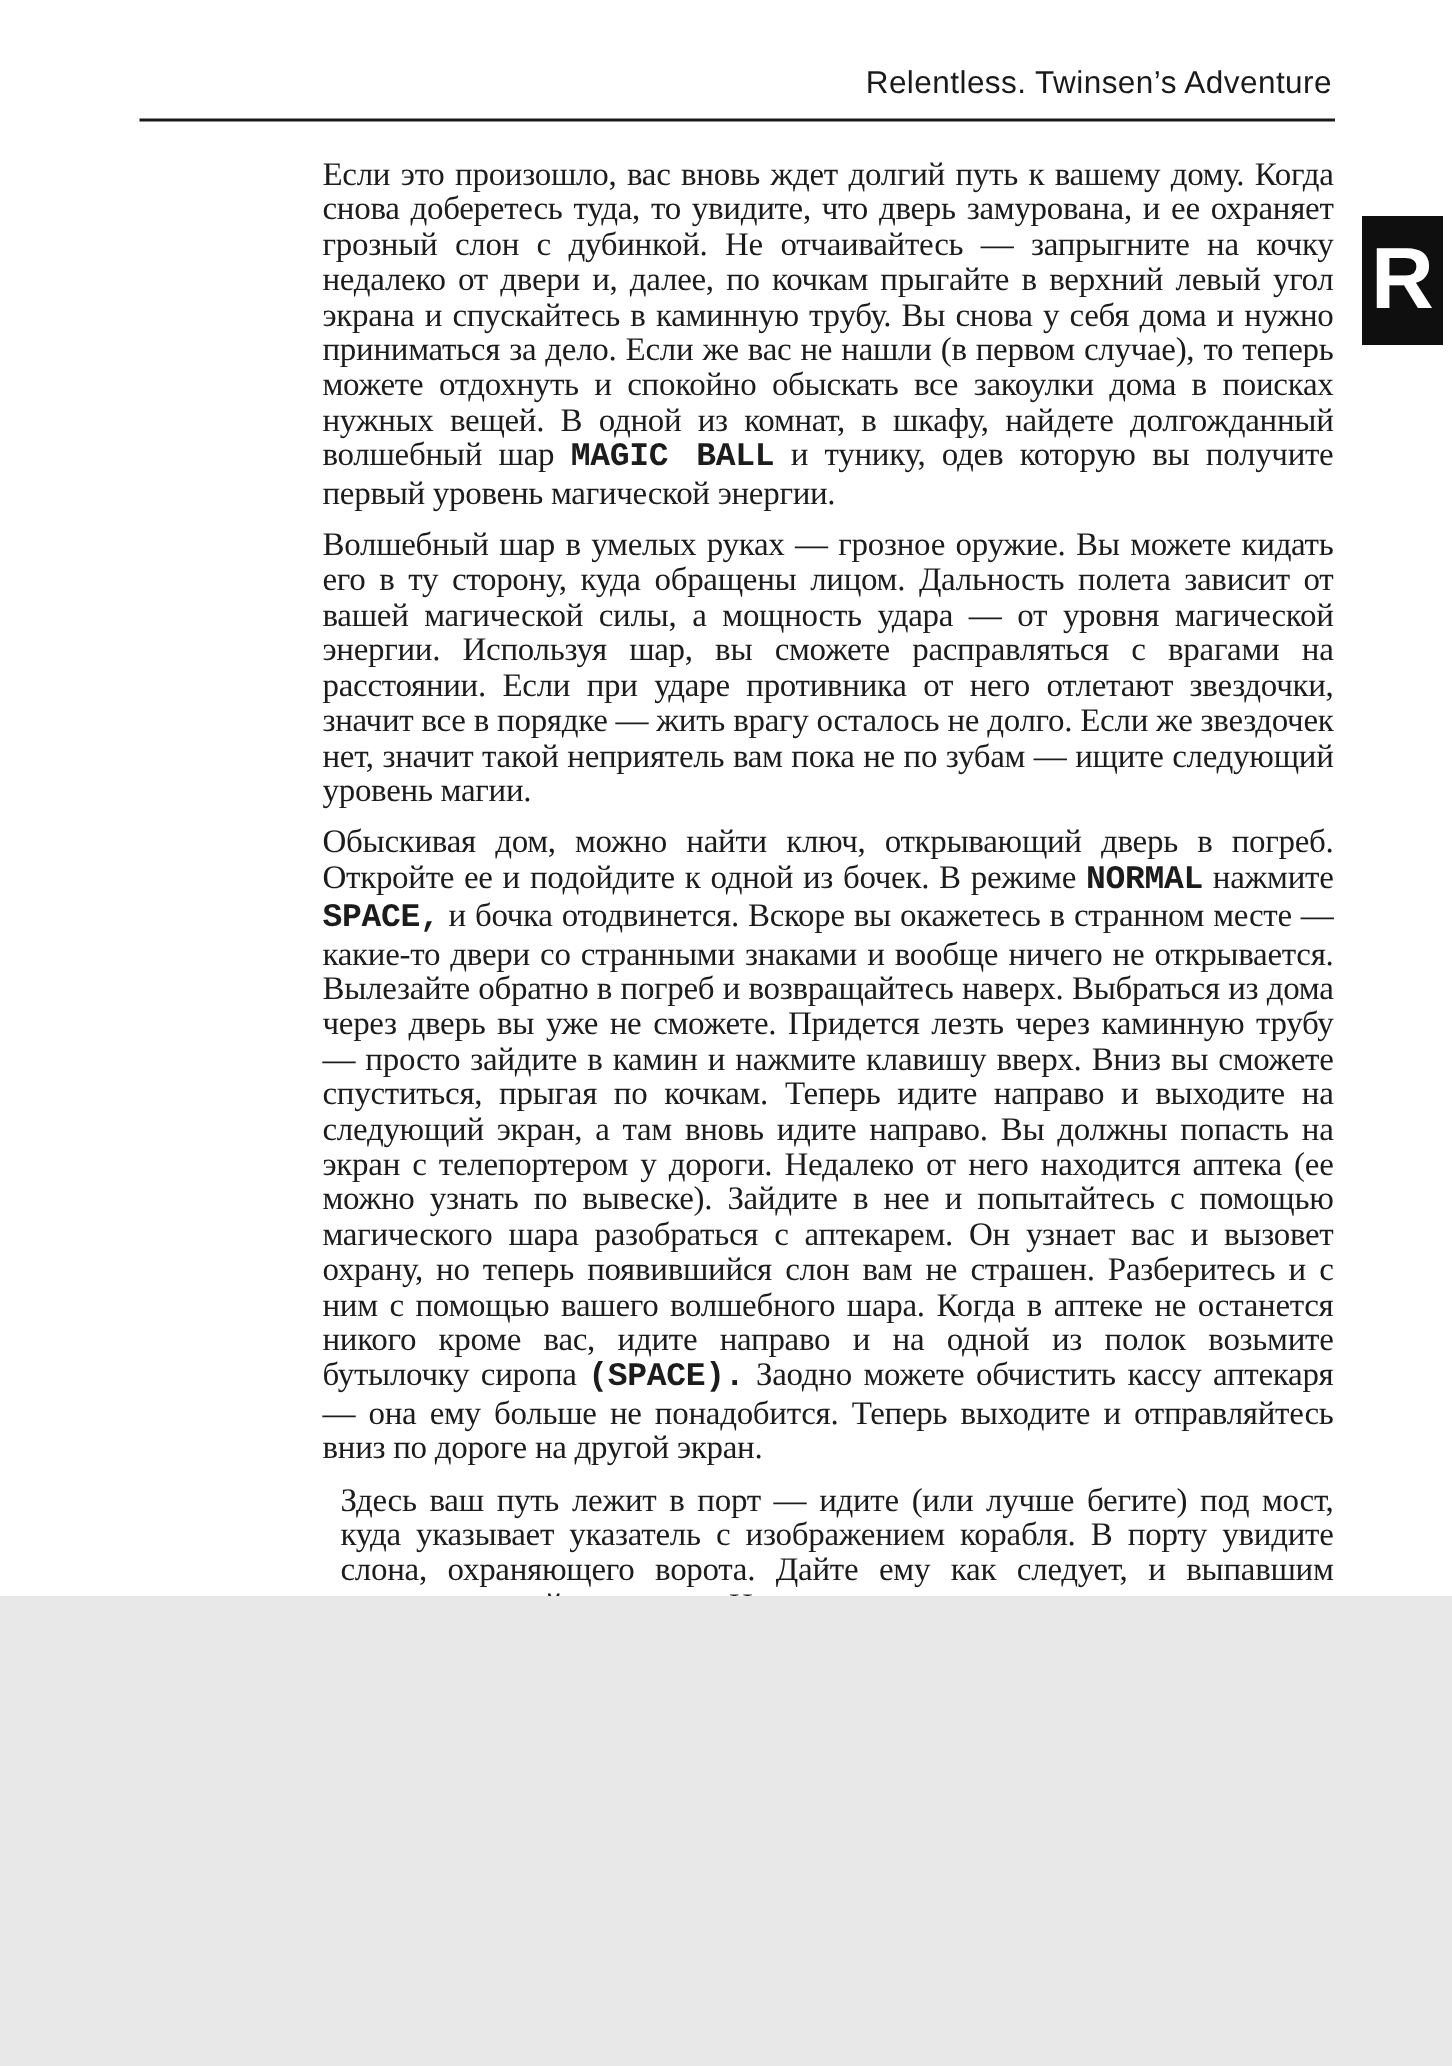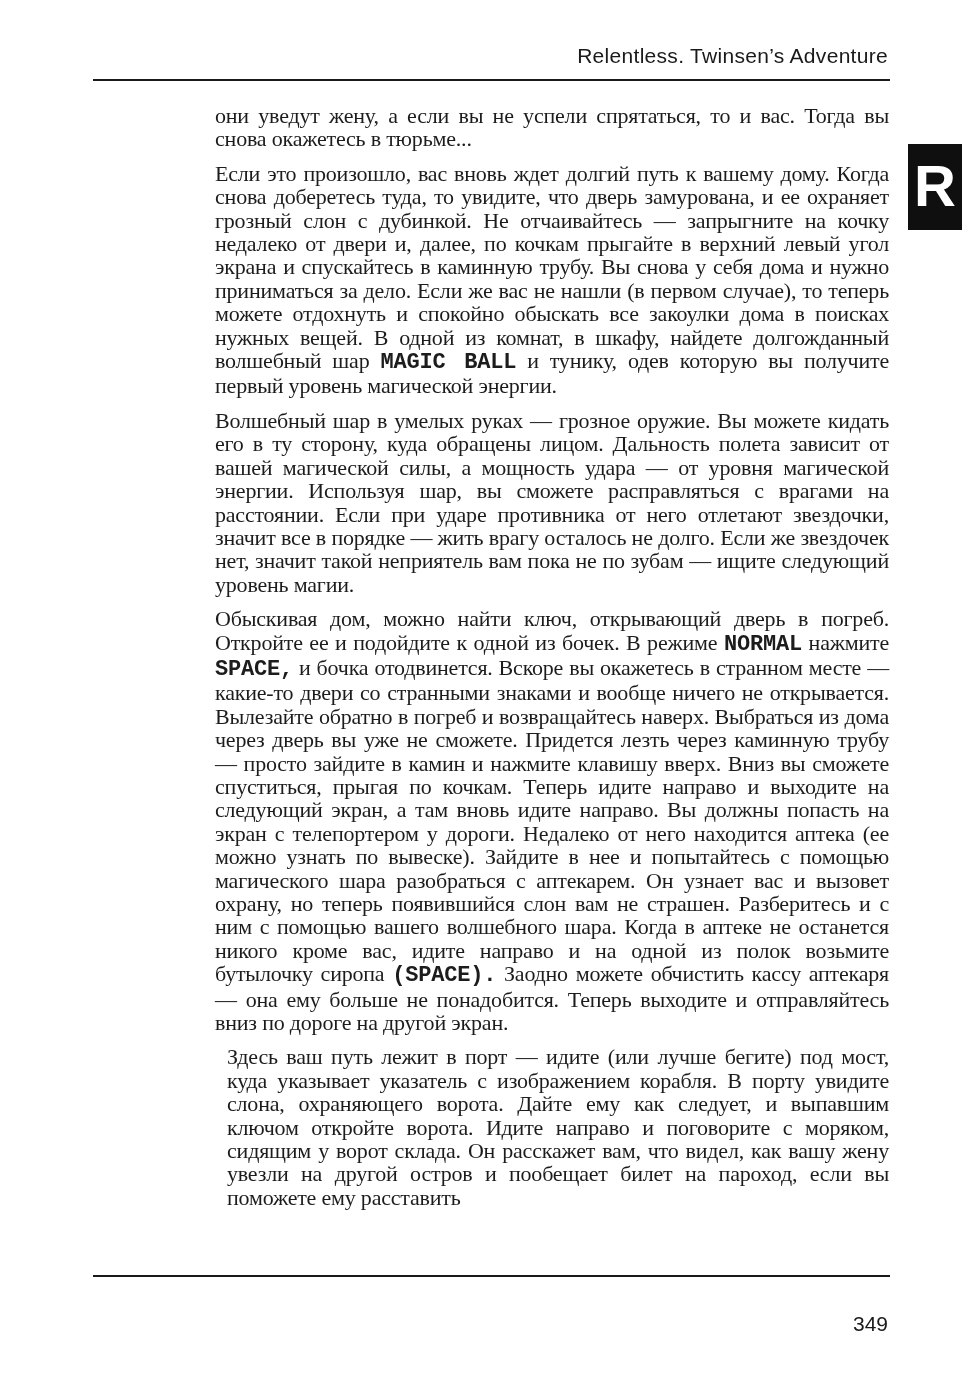--- a/index.html
+++ b/index.html
@@ -3,21 +3,21 @@
 <meta charset="utf-8">
 <style>
   html, body {
     margin: 0;
     padding: 0;
     background: #e8e8e8;
   }
   .page {
     position: relative;
     width: 968px;
-    height: 1377px;
+    height: 1064px;
     background: #ffffff;
     overflow: hidden;
     font-family: "Liberation Serif", serif;
     color: #1c1c1c;
   }
 
   
   .header-title {
     position: absolute;
     top: 44px;
@@ -103,21 +103,20 @@
   <div class="header-title">Relentless. Twinsen’s Adventure</div>
 
   <div class="header-rule"></div>
 
   <div class="letter-tab">
     <span class="letter">R</span>
   </div>
 
   <div class="body-text">
 
-    <p><span>они уведут жену, а если вы не успели спрятаться, то и вас. Тогда вы снова окажетесь в тюрьме...</span></p>
 
     <p><span>Если это произошло, вас вновь ждет долгий путь к вашему дому. Когда снова доберетесь туда, то увидите, что дверь замурована, и ее охраняет грозный слон с дубинкой. Не отчаивайтесь — запрыгните на кочку недалеко от двери и, далее, по кочкам прыгайте в верхний левый угол экрана и спускайтесь в каминную трубу. Вы снова у себя дома и нужно приниматься за дело. Если же вас не нашли (в первом случае), то теперь можете отдохнуть и спокойно обыскать все закоулки дома в поисках нужных вещей. В одной из комнат, в шкафу, найдете долгожданный волшебный шар </span><span class="b">MAGIC BALL</span><span> и тунику, одев которую вы получите первый уровень магической энергии.</span></p>
 
     <p><span>Волшебный шар в умелых руках — грозное оружие. Вы можете кидать его в ту сторону, куда обращены лицом. Дальность полета зависит от вашей магической силы, а мощность удара — от уровня магической энергии. Используя шар, вы сможете расправляться с врагами на расстоянии. Если при ударе противника от него отлетают звездочки, значит все в порядке — жить врагу осталось не долго. Если же звездочек нет, значит такой неприятель вам пока не по зубам — ищите следующий уровень магии.</span></p>
 
     <p><span>Обыскивая дом, можно найти ключ, открывающий дверь в погреб. Откройте ее и подойдите к одной из бочек. В режиме </span><span class="b">NORMAL</span><span> нажмите </span><span class="b">SPACE,</span><span> и бочка отодвинется. Вскоре вы окажетесь в странном месте — какие-то двери со странными знаками и вообще ничего не открывается. Вылезайте обратно в погреб и возвращайтесь наверх. Выбраться из дома через дверь вы уже не сможете. Придется лезть через каминную трубу — просто зайдите в камин и нажмите клавишу вверх. Вниз вы сможете спуститься, прыгая по кочкам. Теперь идите направо и выходите на следующий экран, а там вновь идите направо. Вы должны попасть на экран с телепортером у дороги. Недалеко от него находится аптека (ее можно узнать по вывеске). Зайдите в нее и попытайтесь с помощью магического шара разобраться с аптекарем. Он узнает вас и вызовет охрану, но теперь появившийся слон вам не страшен. Разберитесь и с ним с помощью вашего волшебного шара. Когда в аптеке не останется никого кроме вас, идите направо и на одной из полок возьмите бутылочку сиропа </span><span class="b">(SPACE).</span><span> Заодно можете обчистить кассу аптекаря — она ему больше не понадобится. Теперь выходите и отправляйтесь вниз по дороге на другой экран.</span></p>
 
     <p><span>Здесь ваш путь лежит в порт — идите (или лучше бегите) под мост, куда указывает указатель с изображением корабля. В порту увидите слона, охраняющего ворота. Дайте ему как следует, и выпавшим ключом откройте ворота. Идите направо и поговорите с моряком, сидящим у ворот склада. Он расскажет вам, что видел, как вашу жену увезли на другой остров и пообещает билет на пароход, если вы поможете ему расставить</span></p>
 
   </div>

